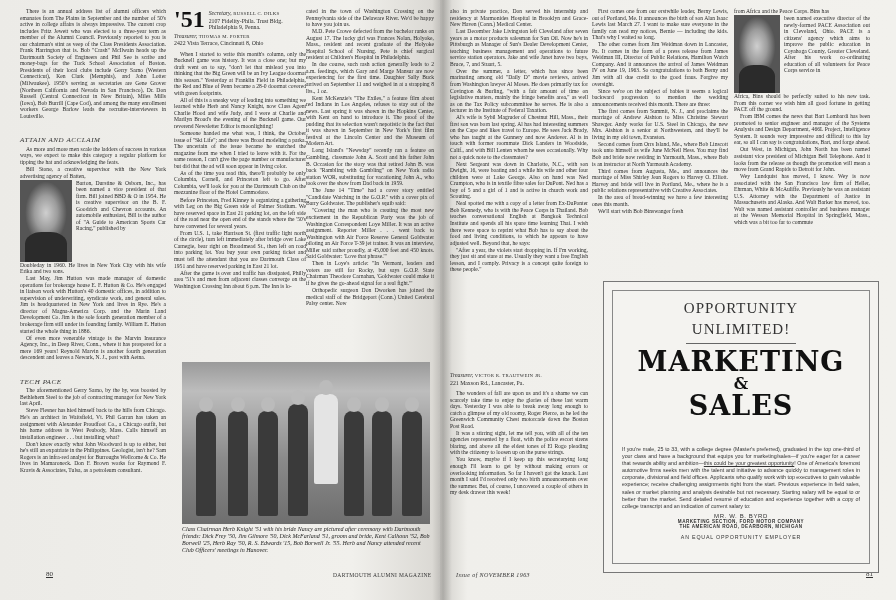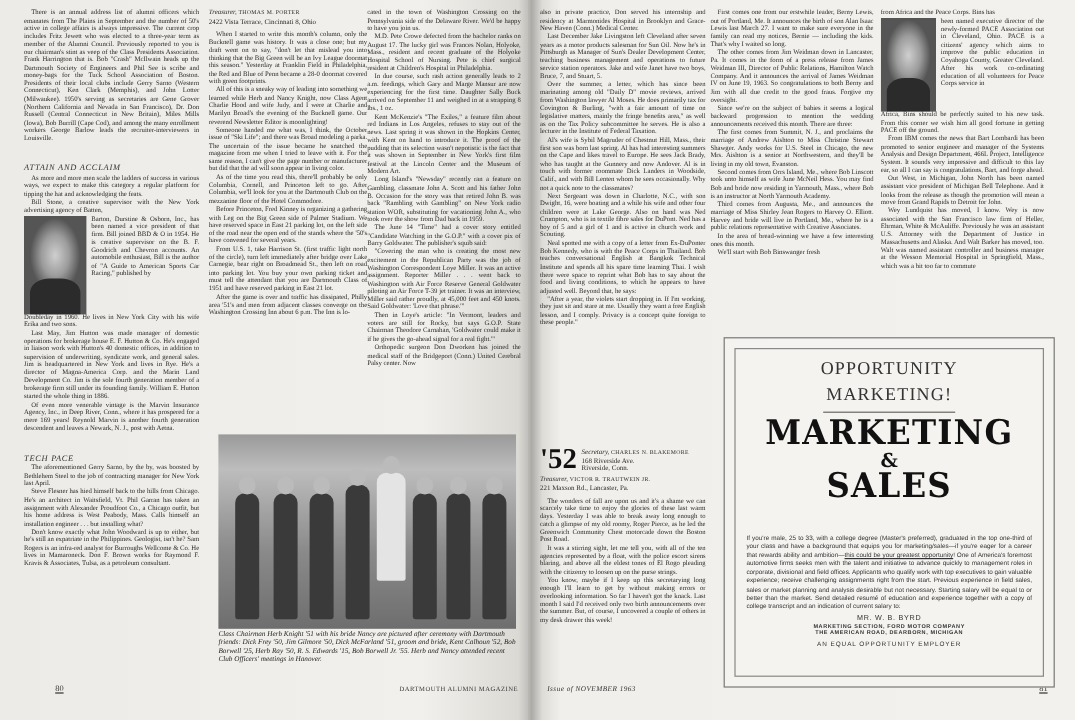--- a/index.html
+++ b/index.html
@@ -68,20 +68,29 @@
       <p style="text-indent:0">Doubleday in 1960. He lives in New York City with his wife Erika and two sons.</p>
       <p>Last May, Jim Hutton was made manager of domestic operations for brokerage house E. F. Hutton &amp; Co. He's engaged in liaison work with Hutton's 40 domestic offices, in addition to supervision of underwriting, syndicate work, and general sales. Jim is headquartered in New York and lives in Rye. He's a director of Magna-America Corp. and the Marin Land Development Co. Jim is the sole fourth generation member of a brokerage firm still under its founding family. William E. Hutton started the whole thing in 1886.</p>
       <p>Of even more venerable vintage is the Marvin Insurance Agency, Inc., in Deep River, Conn., where it has prospered for a mere 169 years! Reynold Marvin is another fourth generation descendent and leaves a Newark, N. J., post with Aetna.</p>
       <div class="subhead">TECH PACE</div>
       <p>The aforementioned Gerry Sarno, by the by, was boosted by Bethlehem Steel to the job of contracting manager for New York last April.</p>
       <p>Steve Flesner has hied himself back to the hills from Chicago. He's an architect in Waitsfield, Vt. Phil Garran has taken an assignment with Alexander Proudfoot Co., a Chicago outfit, but his home address is West Peabody, Mass. Calls himself an installation engineer . . . but installing what?</p>
       <p>Don't know exactly what John Woodward is up to either, but he's still an expatriate in the Philippines. Geologist, isn't he? Sam Rogers is an infra-red analyst for Burroughs Wellcome &amp; Co. He lives in Mamaroneck. Don F. Brown works for Raymond F. Kravis &amp; Associates, Tulsa, as a petroleum consultant.</p>
     </div>
 
     <div class="col" style="left:174px; top:8px; width:132px; height:350px; overflow:hidden;">
+      <div class="class-head">
+        <span class="class-year">'51</span>
+        <div class="class-sec">
+          <i>Secretary,</i>
+          <span style="font-size:4.8px; letter-spacing:0.3px;">RUSSELL C. DILKS</span><br>
+          <span>2107 Fidelity-Phila. Trust Bldg.</span><br>
+          <span>Philadelphia 9, Penna.</span>
+        </div>
+      </div>
       <div class="treasurer">
         <i>Treasurer,</i>
         <span style="font-size:4.8px; letter-spacing:0.3px;">THOMAS M. PORTER</span><br>
         <span>2422 Vista Terrace, Cincinnati 8, Ohio</span>
       </div>
       <p>When I started to write this month's column, only the Bucknell game was history. It was a close one; but my draft went on to say, "don't let that mislead you into thinking that the Big Green will be an Ivy League doormat this season." Yesterday at Franklin Field in Philadelphia, the Red and Blue of Penn became a 28-0 doormat covered with green footprints.</p>
       <p>All of this is a sneaky way of leading into something we learned while Herb and Nancy Knight, now Class Agent Charlie Hood and wife Judy, and I were at Charlie and Marilyn Broad's the evening of the Bucknell game. Our reverend Newsletter Editor is moonlighting!</p>
       <p>Someone handed me what was, I think, the October issue of "Ski Life"; and there was Broad modeling a parka. The uncertain of the issue became he snatched the magazine from me when I tried to leave with it. For the same reason, I can't give the page number or manufacturer but did that the ad will soon appear in living color.</p>
       <p>As of the time you read this, there'll probably be only Columbia, Cornell, and Princeton left to go. After Columbia, we'll look for you at the Dartmouth Club on the mezzanine floor of the Hotel Commodore.</p>
       <p>Before Princeton, Fred Kinney is organizing a gathering with Leg on the Big Green side of Palmer Stadium. We have reserved space in East 21 parking lot, on the left side of the road near the open end of the stands where the '50's have convened for several years.</p>
@@ -139,29 +148,20 @@
       <p style="text-indent:0">also in private practice, Don served his internship and residency at Marmonides Hospital in Brooklyn and Grace-New Haven (Conn.) Medical Center.</p>
       <p>Last December Jake Livingston left Cleveland after seven years as a motor products salesman for Sun Oil. Now he's in Pittsburgh as Manager of Sun's Dealer Development Center, teaching business management and operations to future service station operators. Jake and wife Janet have two boys, Bruce, 7, and Stuart, 5.</p>
       <p>Over the summer, a letter, which has since been marinating among old "Daily D" movie reviews, arrived from Washington lawyer Al Moses. He does primarily tax for Covington &amp; Burling, "with a fair amount of time on legislative matters, mainly the fringe benefits area," as well as on the Tax Policy subcommittee he serves. He is also a lecturer in the Institute of Federal Taxation.</p>
       <p>Al's wife is Sybil Magruder of Chestnut Hill, Mass., their first son was born last spring. Al has had interesting summers on the Cape and likes travel to Europe. He sees Jack Brady, who has taught at the Gunnery and now Andover. Al is in touch with former roommate Dick Landers in Woodside, Calif., and with Bill Lenten whom he sees occasionally. Why not a quick note to the classmates?</p>
       <p>Next Sergeant was down in Charlotte, N.C., with son Dwight, 16, were boating and a while his wife and other four children were at Lake George. Also on hand was Ned Crumpton, who is in textile fibre sales for DuPont. Ned has a boy of 5 and a girl of 1 and is active in church work and Scouting.</p>
       <p>Neal spotted me with a copy of a letter from Ex-DuPonter Bob Kennedy, who is with the Peace Corps in Thailand. Bob teaches conversational English at Bangkok Technical Institute and spends all his spare time learning Thai. I wish there were space to reprint what Bob has to say about the food and living conditions, to which he appears to have adjusted well. Beyond that, he says:</p>
       <p>"After a year, the violets start dropping in. If I'm working, they just sit and stare at me. Usually they want a free English lesson, and I comply. Privacy is a concept quite foreign to these people."</p>
     </div>
 
     <div class="col" style="left:10px; top:372px; width:138px; height:190px; overflow:hidden;">
-      <div class="class-head">
-        <span class="class-year">'52</span>
-        <div class="class-sec">
-          <i>Secretary,</i>
-          <span style="font-size:4.8px; letter-spacing:0.3px;">CHARLES N. BLAKEMORE</span><br>
-          <span>168 Riverside Ave.</span><br>
-          <span>Riverside, Conn.</span>
-        </div>
-      </div>
       <div class="treasurer">
         <i>Treasurer,</i>
         <span style="font-size:4.8px; letter-spacing:0.3px;">VICTOR R. TRAUTWEIN JR.</span><br>
         <span>221 Maxson Rd., Lancaster, Pa.</span>
       </div>
       <p>The wonders of fall are upon us and it's a shame we can scarcely take time to enjoy the glories of these last warm days. Yesterday I was able to break away long enough to catch a glimpse of my old roomy, Roger Pierce, as he led the Greenwich Community Chest motorcade down the Boston Post Road.</p>
       <p>It was a stirring sight, let me tell you, with all of the ten agencies represented by a float, with the police escort sirens blaring, and above all the eldest tones of El Rogo pleading with the citizenry to loosen up on the purse strings.</p>
       <p>You know, maybe if I keep up this secretarying long enough I'll learn to get by without making errors or overlooking information. So far I haven't got the knack. Last month I said I'd received only two birth announcements over the summer. But, of course, I uncovered a couple of others in my desk drawer this week!</p>
     </div>
 
@@ -189,21 +189,21 @@
     </div>
 
     <div class="folio" style="right:23px;">81</div>
     <div class="running" style="left:16px; font-style:italic; font-size:6px;">Issue of NOVEMBER 1963</div>
   </div>
 </div>
 
 <div class="ad">
   <div class="ad-inner">
     <div class="ad-opp">OPPORTUNITY</div>
-    <div class="ad-opp">MARKETING!</div>
+    <div class="ad-opp">UNLIMITED!</div>
     <div class="ad-rule"></div>
     <div class="ad-mkt">MARKETING</div>
     <div class="ad-amp">&amp;</div>
     <div class="ad-mkt">SALES</div>
     <div class="ad-body">
       <span>If you're male, 25 to 33, with a college degree (Master's preferred), graduated in the top one-third of your class and have a background that equips you for marketing/sales—if you're eager for a career that rewards ability and ambition—</span><u>this could be your greatest opportunity</u><span>! One of America's foremost automotive firms seeks men with the talent and initiative to advance quickly to management roles in corporate, divisional and field offices. Applicants who qualify work with top executives to gain valuable experience; receive challenging assignments right from the start. Previous experience in field sales, sales or market planning and analysis desirable but not necessary. Starting salary will be equal to or better than the market. Send detailed resumé of education and experience together with a copy of college transcript and an indication of current salary to:</span>
     </div>
     <div class="ad-contact">
       <div class="ad-name">MR. W. B. BYRD</div>
       <div class="ad-addr">MARKETING SECTION, FORD MOTOR COMPANY</div>

